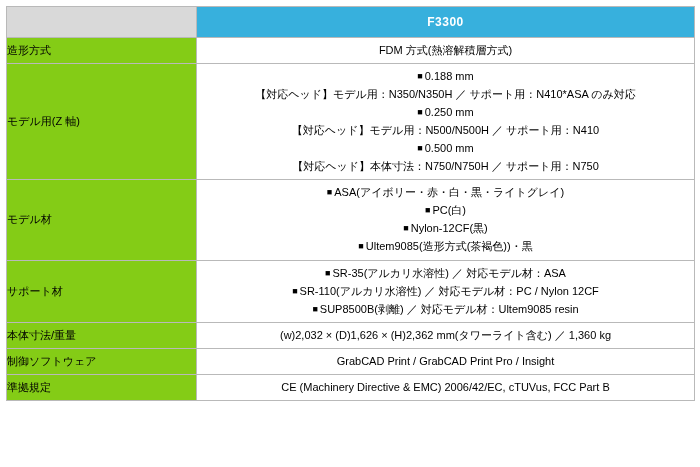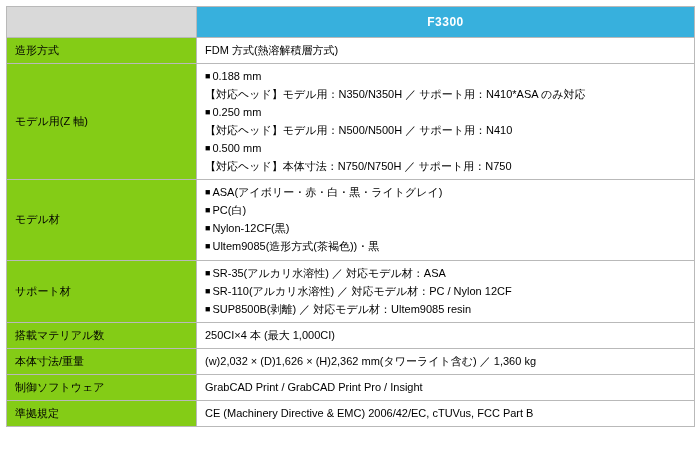--- a/index.html
+++ b/index.html
@@ -24,21 +24,21 @@
     width: 688px;
     table-layout: fixed;
     font-size: 11px;
     line-height: 1.55;
   }
   table.spec col.c-label { width: 190px; }
   table.spec col.c-value { width: 498px; }
 
   table.spec th, table.spec td {
     border: 1px solid #b9b9b9;
-    padding: 4px 8px;
+    padding: 4px 0;
     vertical-align: middle;
     text-align: left;
   }
   thead th.head-blank {
     background: #d9d9d9;
     border: 1px solid #b9b9b9;
     height: 22px;
   }
   thead th.head-model {
     background: #37b0dd;
@@ -52,20 +52,21 @@
   td.label {
     background: #84cc16;
     white-space: nowrap;
   }
   td.value {
     background: #ffffff;
   }
   .line {
     display: block;
     white-space: nowrap;
+    text-align: center;
   }
   .line + .line { margin-top: 1px; }
   .bullet::before {
     content: "\25A0";
     font-size: 9px;
     margin-right: 2px;
     position: relative;
     top: -1px;
   }
 </style>
@@ -113,26 +114,20 @@
         </tr>
         <tr>
           <td class="label">サポート材</td>
           <td class="value">
             <span class="line bullet">SR-35(アルカリ水溶性) ／ 対応モデル材：ASA</span>
             <span class="line bullet">SR-110(アルカリ水溶性) ／ 対応モデル材：PC / Nylon 12CF</span>
             <span class="line bullet">SUP8500B(剥離) ／ 対応モデル材：Ultem9085 resin</span>
           </td>
         </tr>
         <tr>
-          <td class="label">搭載マテリアル数</td>
-          <td class="value">
-            <span class="line">250CI×4 本 (最大 1,000CI)</span>
-          </td>
-        </tr>
-        <tr>
           <td class="label">本体寸法/重量</td>
           <td class="value">
             <span class="line">(w)2,032 × (D)1,626 × (H)2,362 mm(タワーライト含む) ／ 1,360 kg</span>
           </td>
         </tr>
         <tr>
           <td class="label">制御ソフトウェア</td>
           <td class="value">
             <span class="line">GrabCAD Print / GrabCAD Print Pro / Insight</span>
           </td>

